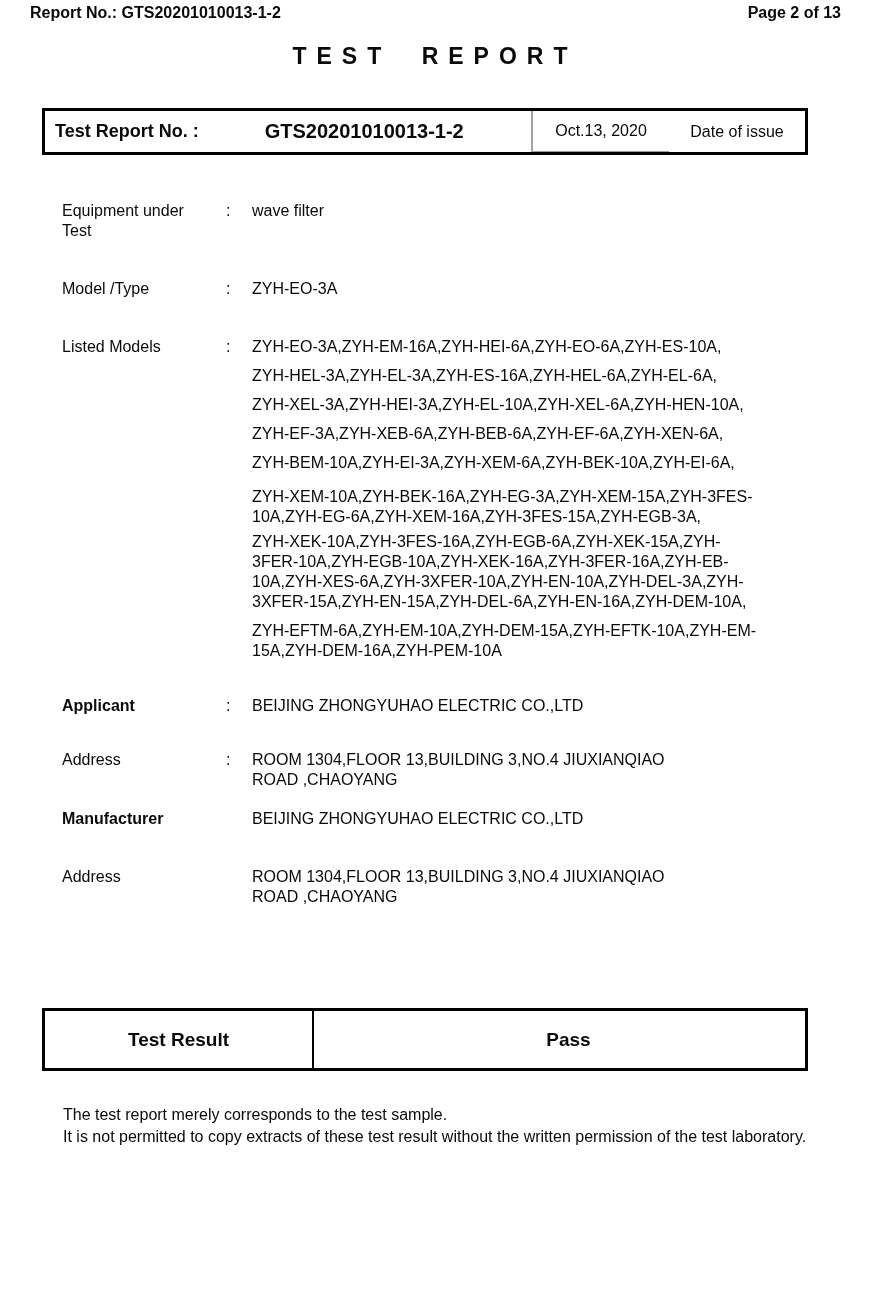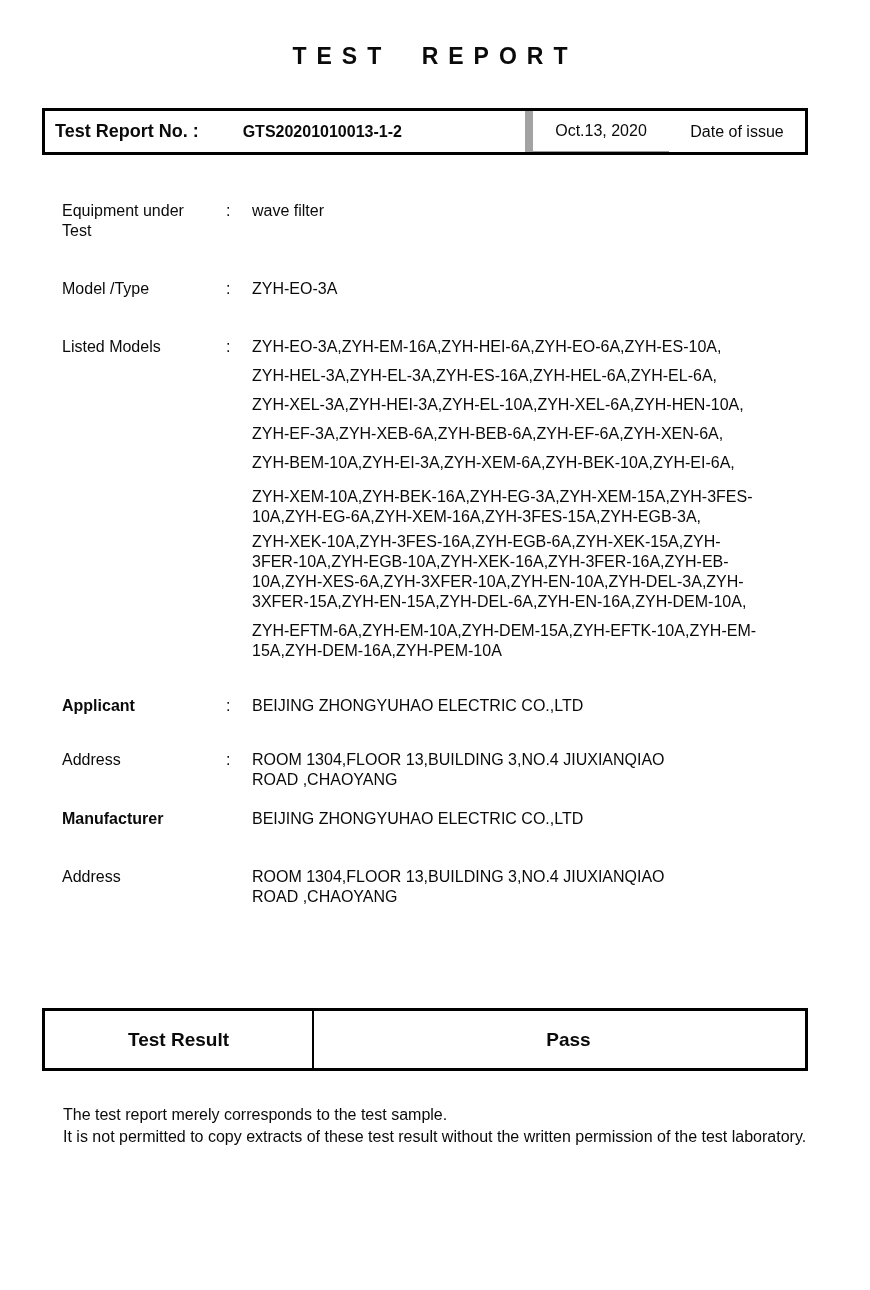--- a/index.html
+++ b/index.html
@@ -27,26 +27,26 @@
   }
   
   .report-table {
     position:absolute; left:42px; top:108px;
     width:766px; height:47px;
     border:3px solid #000;
     display:flex;
   }
   .rt-left {
     width:488px;
-    border-right:8px solid #a3a3a3;
+    border-right:2px solid #a3a3a3;
     display:flex; align-items:center;
     padding-left:10px;
   }
   .rt-label { font-size:18px; font-weight:bold; }
-  .rt-value { font-size:16px; font-weight:bold; margin-left:44px; }
+  .rt-value { font-size:20px; font-weight:bold; margin-left:66px; }
   .rt-right { flex:1; display:flex; font-size:16px; }
   .rt-date {
     flex:1; display:flex; align-items:center; justify-content:center;
     border-bottom:1px solid #9c9c9c;
   }
   .rt-datelabel { flex:1; display:flex; align-items:center; justify-content:center; }
   
   .fields { position:absolute; left:62px; top:201px; width:750px; font-size:16px; line-height:20px; }
   .frow { display:flex; align-items:flex-start; }
   .flabel { width:150px; flex:0 0 150px; }
@@ -74,20 +74,24 @@
   .res-right { flex:1; display:flex; align-items:center; justify-content:center; }
   
   .doc-footer { position:absolute; left:63px; top:1104px; width:778px; font-size:16px; line-height:21.5px; }
   .justify { text-align:justify; }
 </style>
 </head>
 <body>
 
 <div class="page">
 
+  <div class="doc-header">
+    <span>Report No.: GTS20201010013-1-2</span>
+    <span>Page 2 of 13</span>
+  </div>
 
   <div class="doc-title">TEST REPORT</div>
 
   <div class="report-table">
     <div class="rt-left">
       <span class="rt-label">Test Report No. :</span>
       <span class="rt-value">GTS20201010013-1-2</span>
     </div>
     <div class="rt-right">
       <div class="rt-date">Oct.13, 2020</div>

